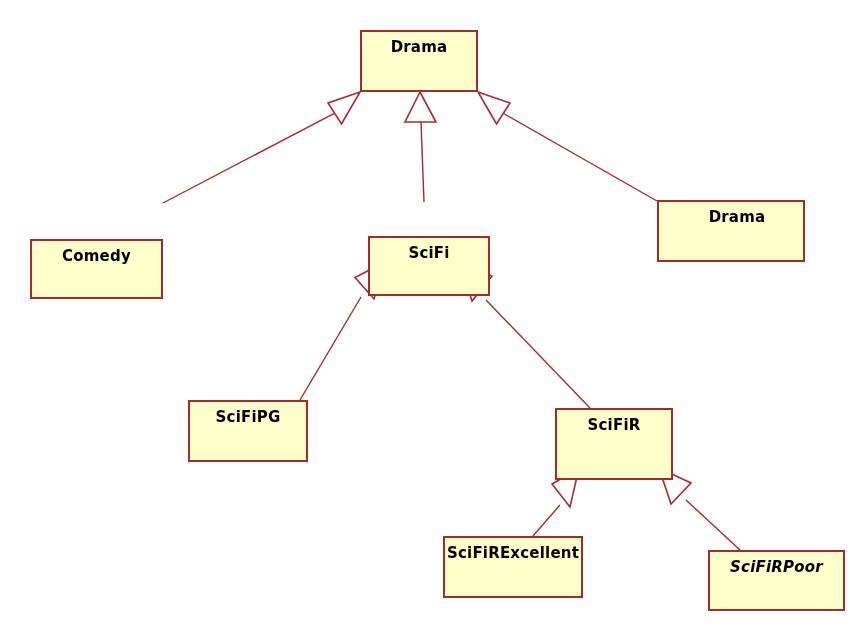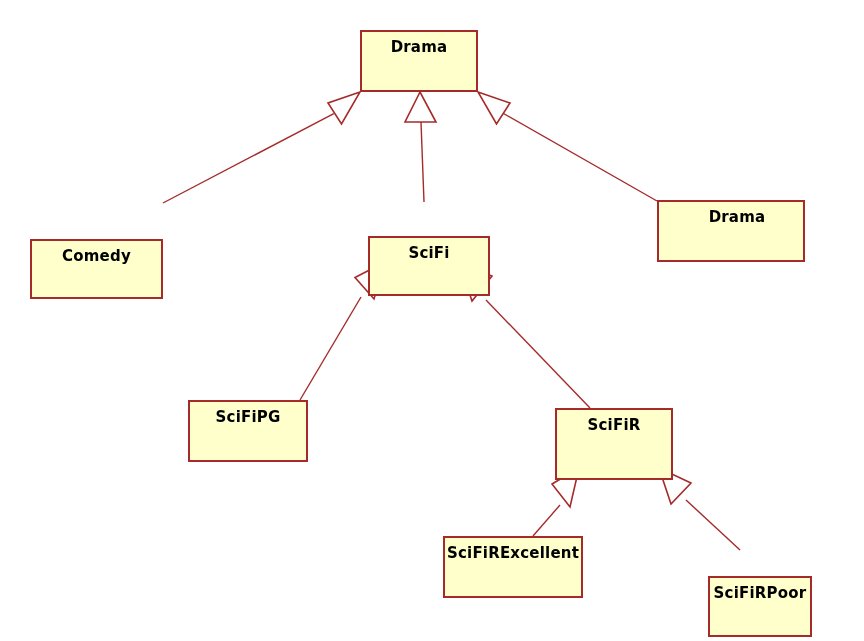--- a/index.html
+++ b/index.html
@@ -109,17 +109,17 @@
   </div>
 
   <div class="uml-class" style="left:555px; top:408px; width:118px; height:72px;">
     <span class="uml-class-name">SciFiR</span>
   </div>
 
   <div class="uml-class" style="left:443px; top:536px; width:140px; height:62px;">
     <span class="uml-class-name">SciFiRExcellent</span>
   </div>
 
-  <div class="uml-class" style="left:708px; top:576px; width:104px; height:61px;">
+  <div class="uml-class" style="left:708px; top:550px; width:137px; height:61px;font-style:italic;">
     <span class="uml-class-name">SciFiRPoor</span>
   </div>
 
 </div>
 
 </body></html>

